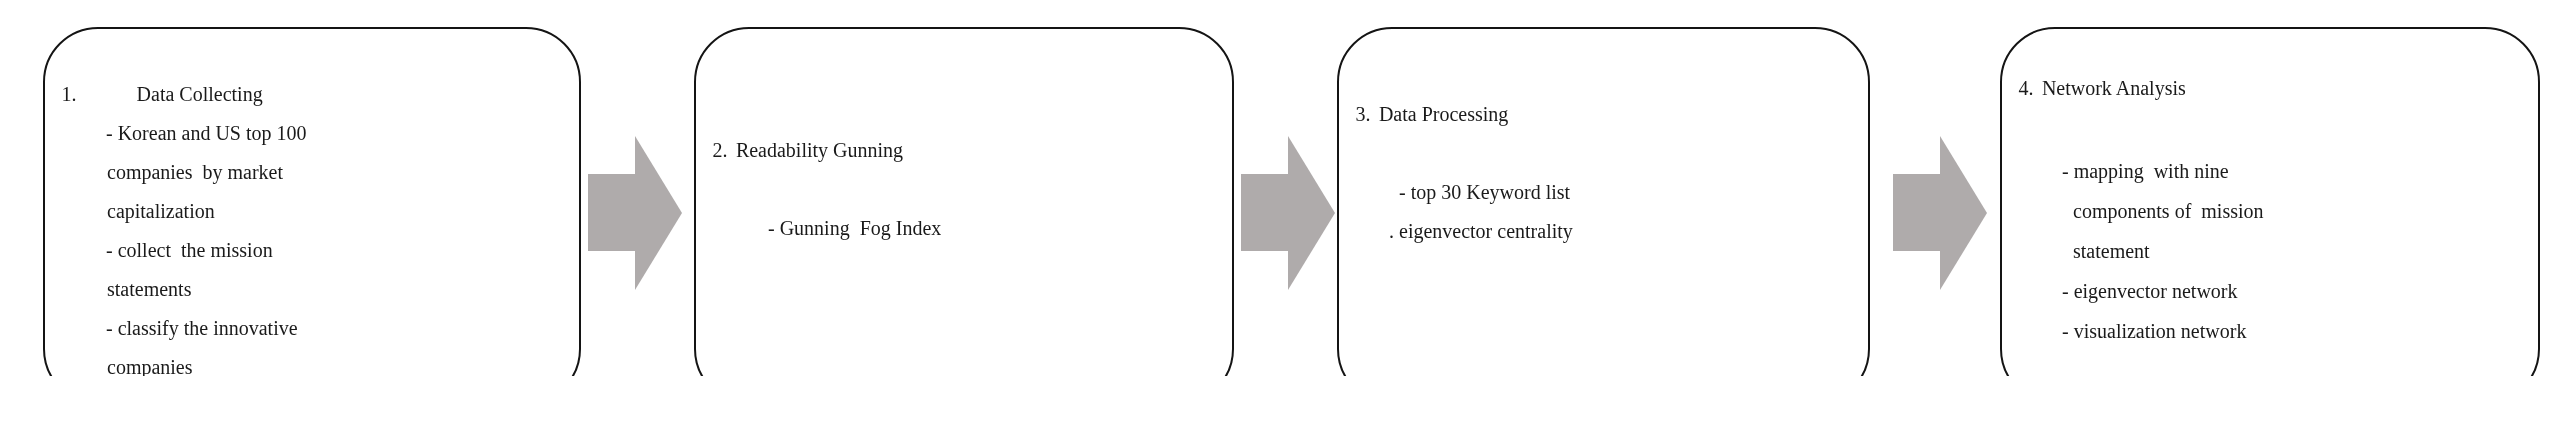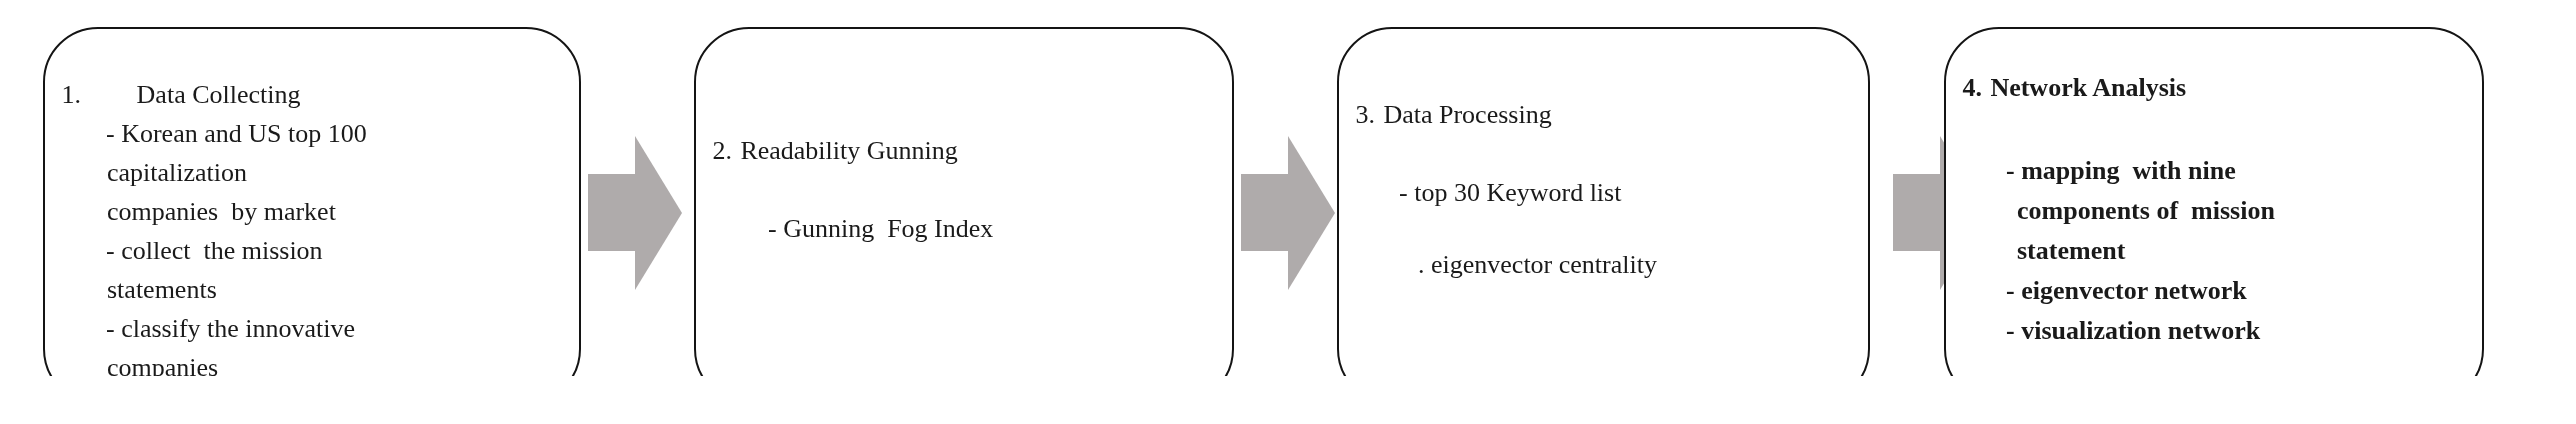--- a/index.html
+++ b/index.html
@@ -8,57 +8,57 @@
     background: var(--background, #ffffff);
   }
   #canvas {
     position: relative;
     width: 2576px;
     height: 376px;
     overflow: hidden;
     background: var(--background, #ffffff);
     font-family: "Liberation Serif", "DejaVu Serif", serif;
     color: var(--text, #1a1a1a);
-    font-size: 26px;
+    font-size: 20px;
     line-height: 39px;
   }
   .box {
     position: absolute;
     top: 27px;
     height: 377px;
     box-sizing: border-box;
     background: var(--box_fill, #ffffff);
     border: 2.4px solid var(--box_border, #141414);
     border-radius: 55px;
   }
   .box.b1 { left: 43px;   width: 538px; }
   .box.b2 { left: 694px; width: 540px; }
   .box.b3 { left: 1337px; width: 533px; }
-  .box.b4 { left: 1944px; width: 540px; font-weight: bold; }
+  .box.b4 { left: 2000px; width: 540px; }
 
   .b1 { padding-top: 46px; }
   .b2 { padding-top: 102px; }
   .b3 { padding-top: 66px; }
   .b4 { padding-top: 39px; }
   .b4 .line, .b4 .title { line-height: 40px; }
 
   .title { padding-left: 16.6px; white-space: pre; }
   .b2 .title, .b3 .title { margin-bottom: 39px; }
   .b4 .title { margin-bottom: 43px; }
 
   .num { display: inline-block; }
   .b1 .num { width: 75px; }
   .b2 .num, .b3 .num, .b4 .num { margin-right: 8.3px; }
 
   .line { white-space: pre; }
   .b1 .bullet { padding-left: 61px; }
   .b1 .wrap   { padding-left: 62px; }
   .b2 .bullet { padding-left: 72px; }
   .b3 .bullet { padding-left: 60px; }
-  .b3 .dotline{ padding-left: 79px; margin-top: 33px; }
+  .b3 .dotline{ padding-left: 50px; }
   .b4 .bullet { padding-left: 60px; }
   .b4 .wrap   { padding-left: 71px; }
 
   .arrow {
     position: absolute;
     top: 136px;
     width: 95px;
     height: 153px;
   }
   .arrow .shaft {
@@ -84,22 +84,22 @@
   .arrow.a3 { left: 1893px; }
 </style>
 </head>
 <body>
 
 <div id="canvas">
 
   <div class="box b1">
     <div class="title"><span class="num">1.</span><span>Data Collecting</span></div>
     <div class="line bullet">- Korean and US top 100</div>
+    <div class="line wrap">companies  by market</div>
     <div class="line wrap">capitalization</div>
-    <div class="line wrap">companies  by market</div>
     <div class="line bullet">- collect  the mission</div>
     <div class="line wrap">statements</div>
     <div class="line bullet">- classify the innovative</div>
     <div class="line wrap">companies</div>
   </div>
 
   <div class="arrow a1">
     <div class="shaft"></div>
     <div class="head"></div>
   </div>

